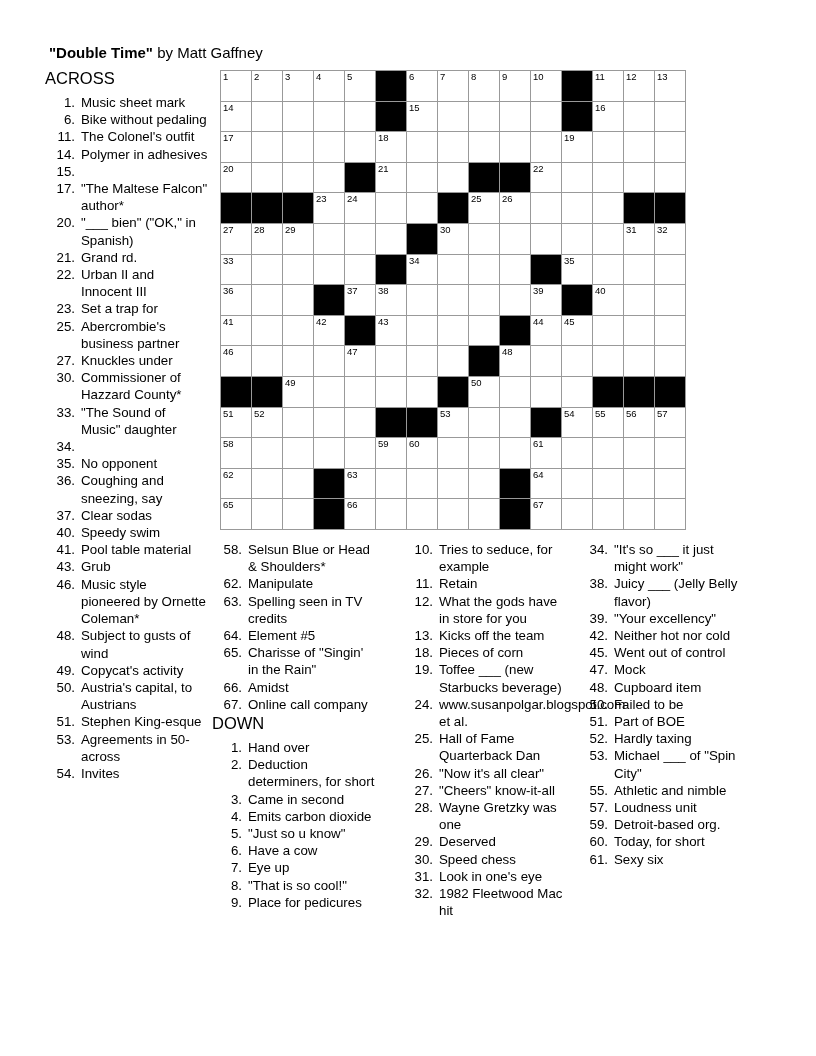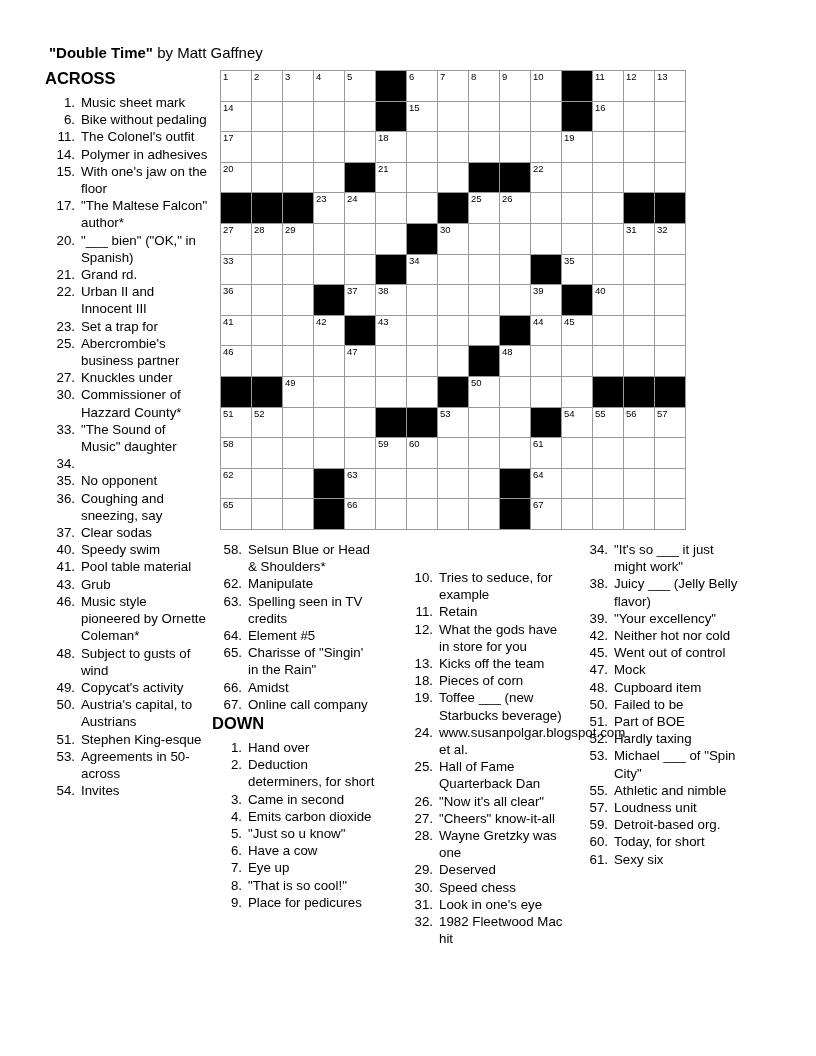--- a/index.html
+++ b/index.html
@@ -10,23 +10,23 @@
   .grid { position:absolute; left:220px; top:70px;
           display:grid; grid-template-columns:repeat(15,31px); grid-auto-rows:30.6px;
           border-top:1px solid #999; border-left:1px solid #999; }
   .cell { position:relative; box-sizing:border-box; background:#fff;
           border-right:1px solid #999; border-bottom:1px solid #999; }
   .cell.black { background:#000; }
   .cnum { position:absolute; top:0; left:2px; font-size:9.5px; line-height:11px; }
   .col { position:absolute; font-size:13.3px; line-height:17.2px; }
   .col1 { left:45px;  top:68px;  width:172px; }
   .col2 { left:212px; top:541px; width:168px; }
-  .col3 { left:403px; top:569px; width:168px; }
+  .col3 { left:403px; top:541px; width:168px; }
   .col4 { left:578px; top:541px; width:168px; }
-  .heading { font-weight:bold; font-size:16.5px; line-height:20px; margin-bottom:6px; }
+  .heading { font-weight:normal; font-size:16.5px; line-height:20px; margin-bottom:6px; }
   .col2 .heading { }
   .clue { display:flex; align-items:flex-start; }
   .clue-num { flex:0 0 30px; width:30px; text-align:right; }
   .clue-text { flex:0 0 127px; width:127px; margin-left:6px; }
 </style>
 </head>
 <body>
 
 <div class="page">
   <div class="title">
@@ -408,21 +408,20 @@
       <div class="clue">
         <div class="clue-num">11.</div>
         <div class="clue-text">The Colonel's outfit</div>
       </div>
       <div class="clue">
         <div class="clue-num">14.</div>
         <div class="clue-text">Polymer in adhesives</div>
       </div>
       <div class="clue">
         <div class="clue-num">15.</div>
-        <div class="clue-text">With one's jaw on the floor</div>
       </div>
       <div class="clue">
         <div class="clue-num">17.</div>
         <div class="clue-text">"The Maltese Falcon" author*</div>
       </div>
       <div class="clue">
         <div class="clue-num">20.</div>
         <div class="clue-text">"___ bien" ("OK," in Spanish)</div>
       </div>
       <div class="clue">

